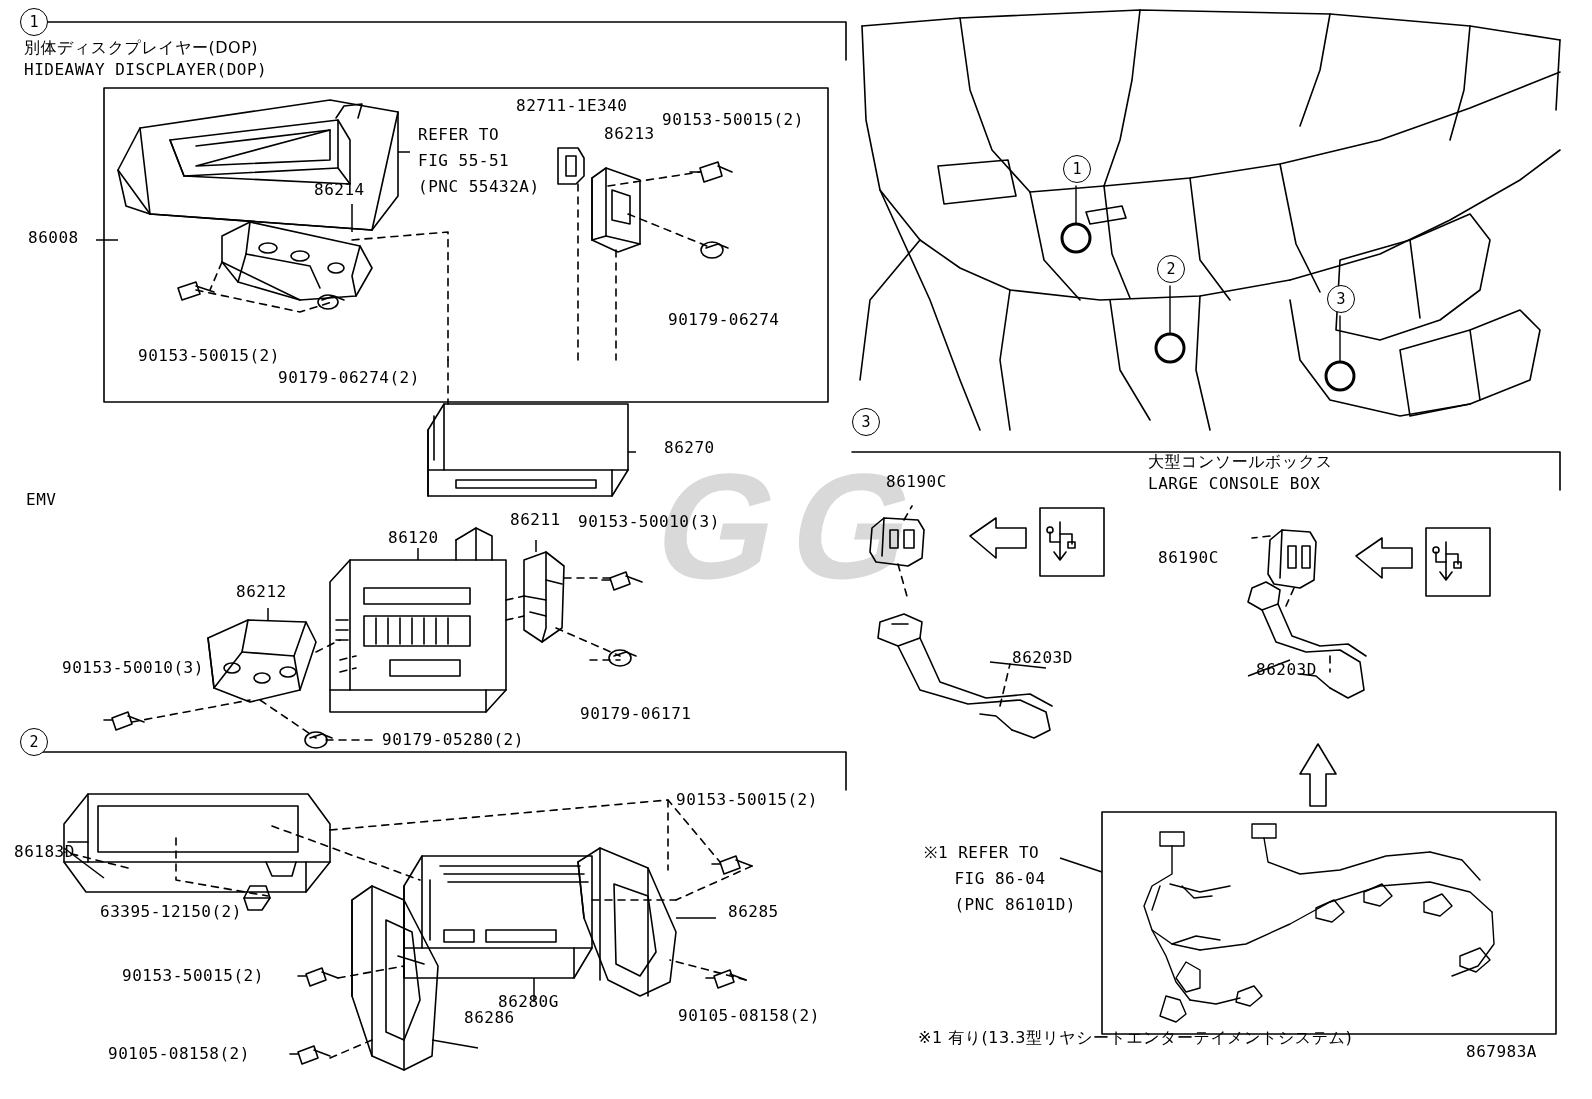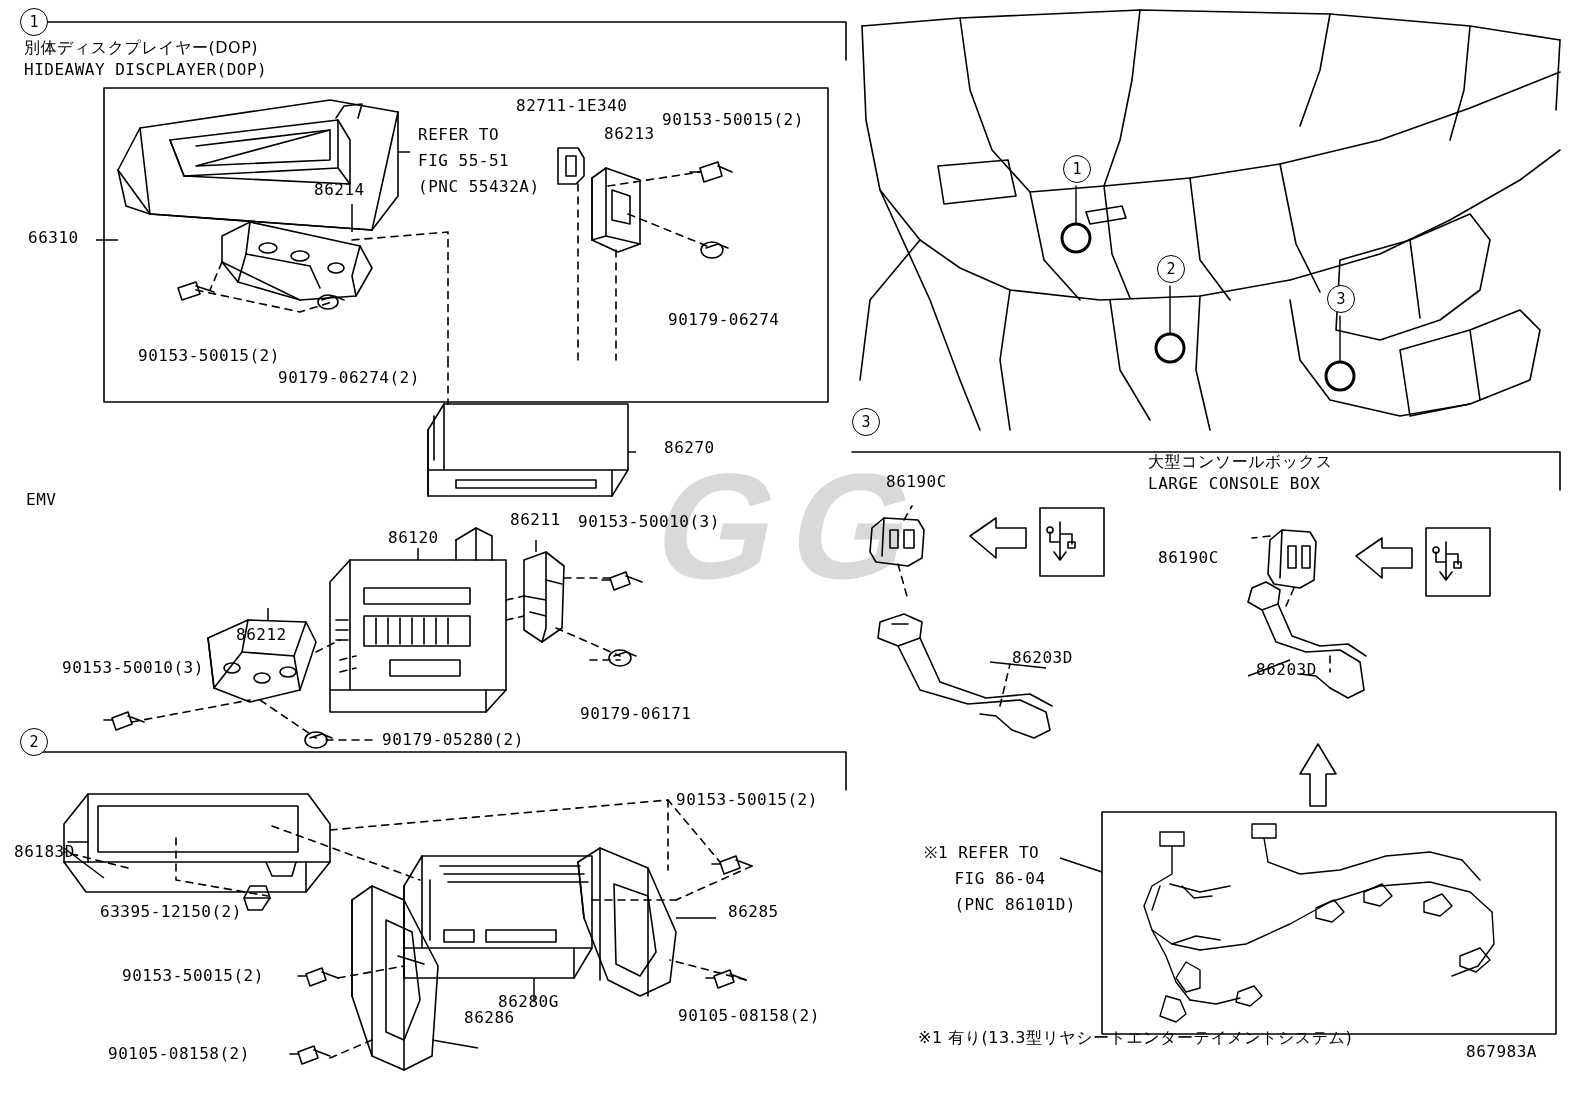--- a/index.html
+++ b/index.html
@@ -409,33 +409,33 @@
 
 <div class="lbl" style="left:418px;top:122px;line-height:26px;">REFER TO
 FIG 55-51
 (PNC 55432A)</div>
 <div class="lbl" style="left:924px;top:840px;line-height:26px;">※1 REFER TO
    FIG 86-04
    (PNC 86101D)</div>
 <div class="lbl jp" style="left:918px;top:1028px;">※1 有り(13.3型リヤシートエンターテイメントシステム)</div>
 <div class="lbl" style="left:1466px;top:1042px;">867983A</div>
 
-<div class="lbl" style="left:28px;top:228px;">66310</div>
+<div class="lbl" style="left:28px;top:228px;">86008</div>
 <div class="lbl" style="left:314px;top:180px;">86214</div>
 <div class="lbl" style="left:516px;top:96px;">82711-1E340</div>
 <div class="lbl" style="left:604px;top:124px;">86213</div>
 <div class="lbl" style="left:662px;top:110px;">90153-50015(2)</div>
 <div class="lbl" style="left:668px;top:310px;">90179-06274</div>
 <div class="lbl" style="left:138px;top:346px;">90153-50015(2)</div>
 <div class="lbl" style="left:278px;top:368px;">90179-06274(2)</div>
 <div class="lbl" style="left:664px;top:438px;">86270</div>
 <div class="lbl" style="left:388px;top:528px;">86120</div>
 <div class="lbl" style="left:510px;top:510px;">86211</div>
 <div class="lbl" style="left:578px;top:512px;">90153-50010(3)</div>
-<div class="lbl" style="left:236px;top:582px;margin-top:43px;">86212</div>
+<div class="lbl" style="left:236px;top:582px;">86212</div>
 <div class="lbl" style="left:62px;top:658px;">90153-50010(3)</div>
 <div class="lbl" style="left:382px;top:730px;">90179-05280(2)</div>
 <div class="lbl" style="left:580px;top:704px;">90179-06171</div>
 <div class="lbl" style="left:14px;top:842px;">86183D</div>
 <div class="lbl" style="left:100px;top:902px;">63395-12150(2)</div>
 <div class="lbl" style="left:676px;top:790px;">90153-50015(2)</div>
 <div class="lbl" style="left:122px;top:966px;">90153-50015(2)</div>
 <div class="lbl" style="left:728px;top:902px;">86285</div>
 <div class="lbl" style="left:498px;top:992px;">86280G</div>
 <div class="lbl" style="left:464px;top:1008px;">86286</div>

